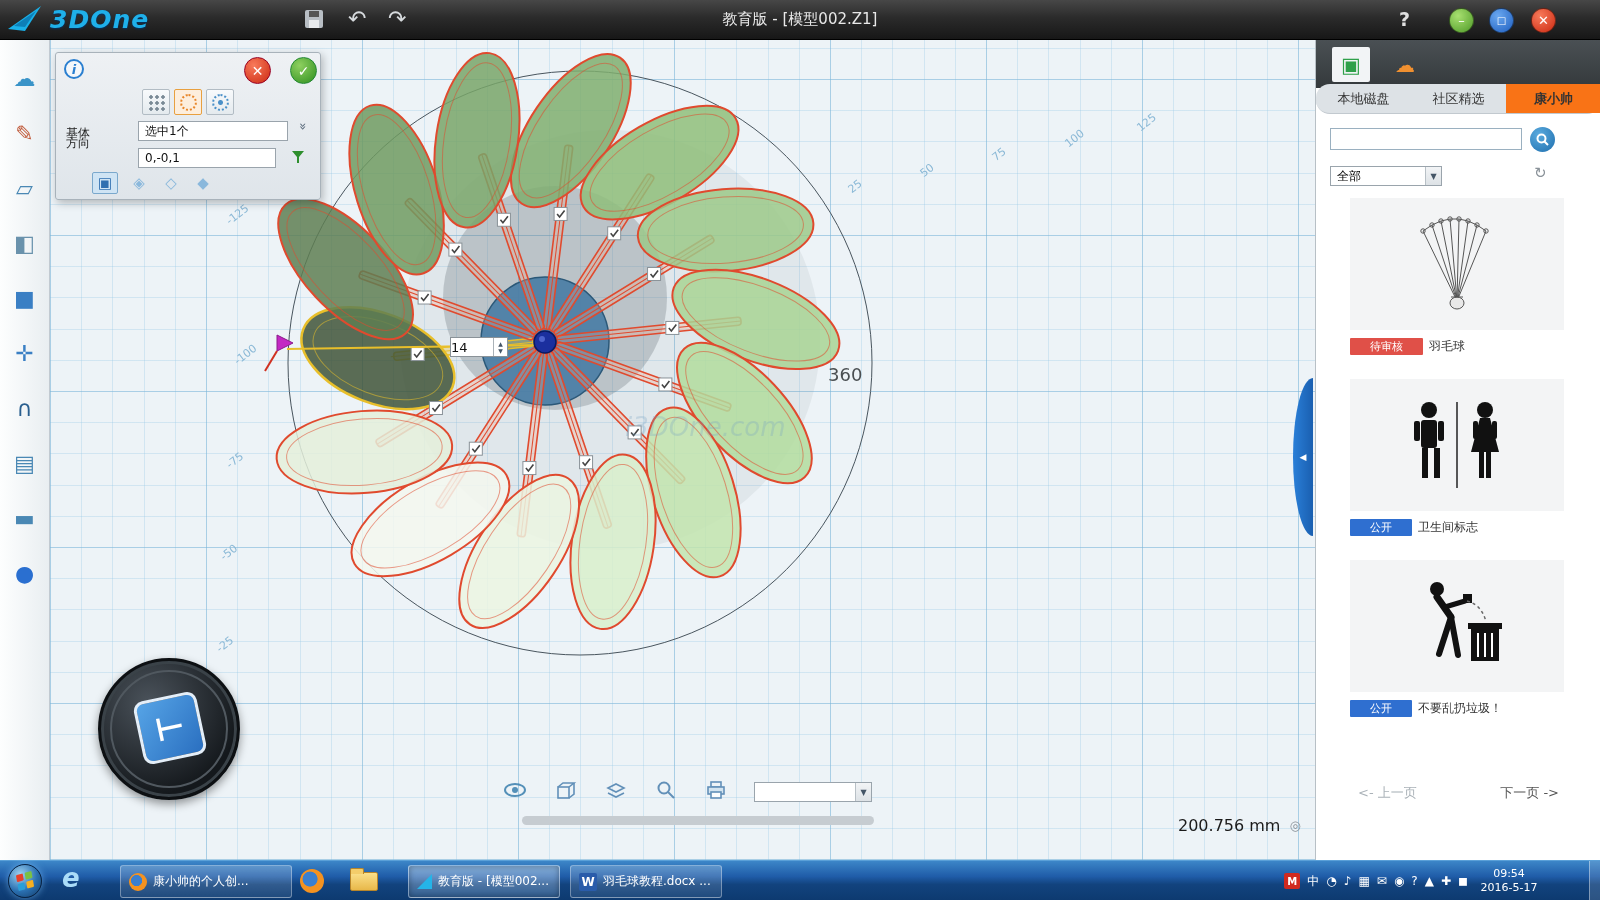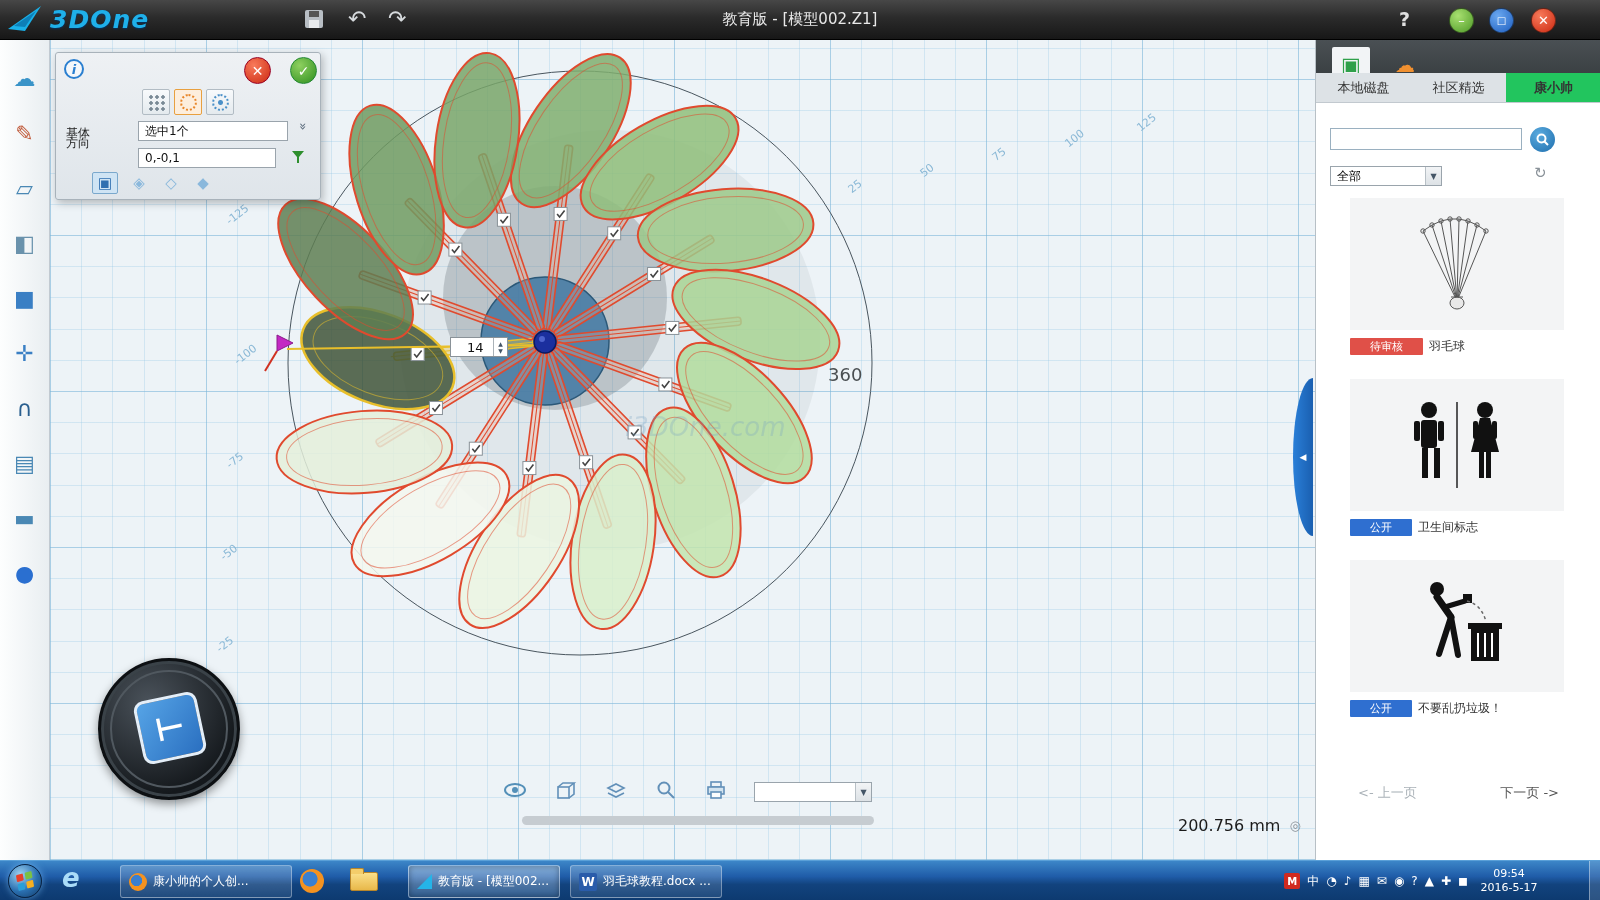--- a/index.html
+++ b/index.html
@@ -36,21 +36,21 @@
       repeating-linear-gradient(0deg,  rgba(120,178,214,.45) 0 1px, transparent 1px 156px),
       repeating-linear-gradient(90deg, rgba(150,200,230,.32) 0 1px, transparent 1px 31.2px),
       repeating-linear-gradient(0deg,  rgba(150,200,230,.32) 0 1px, transparent 1px 31.2px),
       #edf3f7;}
   #model-svg{position:absolute;left:0;top:0;pointer-events:none;}
   .axis-label{position:absolute;color:#8ab8d6;font-size:11px;transform:rotate(-38deg);}
   #watermark{position:absolute;left:575px;top:372px;font-size:26px;font-style:italic;color:rgba(120,160,195,.28);}
   #angle-label{position:absolute;left:778px;top:324px;font-size:18px;color:#4a4f52;}
   #count-spinner{position:absolute;left:400px;top:297px;width:58px;height:20px;background:#fff;border:1px solid #8a9298;
     display:flex;align-items:center;font-size:13px;color:#111;z-index:5;}
-  #count-spinner .val{flex:1;padding-left:16px;}
+  #count-spinner .val{flex:1;padding-left:0;}
   .spin{width:14px;height:18px;border-left:1px solid #aab2b8;display:flex;flex-direction:column;align-items:center;justify-content:center;font-size:6px;color:#456;line-height:7px;cursor:pointer;}
 
   
   #dialog{position:absolute;left:5px;top:12px;width:266px;height:148px;background:linear-gradient(#eef1f4,#dfe5ea);
     border:1px solid #a8b2ba;border-radius:3px;box-shadow:2px 3px 8px rgba(0,0,0,.25);z-index:6;font-size:12px;color:#222;}
   .dlg-info{position:absolute;left:8px;top:6px;width:20px;height:20px;border-radius:50%;background:#f4f7fa;border:2px solid #2a7fd0;
     color:#2a7fd0;font-weight:bold;font-style:italic;display:flex;align-items:center;justify-content:center;font-size:13px;}
   .dlg-x{position:absolute;left:188px;top:4px;width:27px;height:27px;border-radius:50%;background:radial-gradient(circle at 35% 30%,#f87a5a,#cc2a12);
     color:#fff;display:flex;align-items:center;justify-content:center;font-size:14px;cursor:pointer;border:1px solid #902;}
   .dlg-ok{position:absolute;left:234px;top:4px;width:27px;height:27px;border-radius:50%;background:radial-gradient(circle at 35% 30%,#8ed060,#2f8f1f);
@@ -91,23 +91,23 @@
   #collapse{position:absolute;left:1243px;top:338px;width:20px;height:158px;cursor:pointer;
     background:linear-gradient(90deg,#2a7fd8,#1a5fb0);border-radius:20px 0 0 20px / 79px 0 0 79px;
     display:flex;align-items:center;justify-content:center;color:#fff;font-size:9px;}
 
   
   #right-panel{position:absolute;left:1315px;top:40px;width:285px;height:820px;background:#fff;border-left:1px solid #b8c0c6;z-index:40;}
   .rp-head{position:absolute;left:0;top:0;width:285px;height:48px;background:linear-gradient(#4a5054,#34393c);}
   .rp-ticon{position:absolute;display:flex;align-items:center;justify-content:center;cursor:pointer;}
   #rp-ticon1{left:16px;top:7px;width:38px;height:35px;background:#f2f4f6;border-radius:2px;font-size:21px;color:#2fa04a;}
   #rp-ticon2{left:74px;top:11px;width:30px;height:28px;font-size:20px;color:#f09030;}
-  .rp-tabs{position:absolute;left:0;top:33px;width:285px;height:30px;background:#dde2e6;border-bottom:1px solid #c2c9cf;display:flex;}
+  .rp-tabs{position:absolute;left:0;top:44px;width:285px;height:30px;background:#dde2e6;border-bottom:1px solid #c2c9cf;display:flex;border-radius:14px;}
   .rp-tab{width:95px;text-align:center;line-height:30px;font-size:13px;color:#333;cursor:pointer;}
-  .rp-tab.active{background:#22c55e;font-weight:bold;}
+  .rp-tab.active{background:#f97316;font-weight:bold;}
   #rp-search{position:absolute;left:14px;top:88px;width:192px;height:22px;border:1px solid #9ab0c0;background:#fff;font-size:12px;padding:0 6px;}
   #rp-search-btn{position:absolute;left:214px;top:87px;width:25px;height:25px;border-radius:50%;cursor:pointer;
     background:radial-gradient(circle at 35% 30%,#5aaade,#1f6fae);display:flex;align-items:center;justify-content:center;}
   #rp-filter{position:absolute;left:14px;top:126px;width:112px;height:20px;background:#fff;border:1px solid #9aa4ac;
     font-size:12px;display:flex;align-items:center;padding-left:6px;cursor:pointer;}
   #rp-filter .dd{margin-left:auto;width:16px;height:18px;background:linear-gradient(#f2f4f6,#dde2e6);border-left:1px solid #b8c0c6;
     font-size:8px;color:#456;display:flex;align-items:center;justify-content:center;}
   #rp-refresh{position:absolute;left:218px;top:124px;font-size:15px;color:#8a9299;cursor:pointer;}
   #rp-cards{position:absolute;left:34px;top:158px;width:214px;}
   .card{margin-bottom:24px;cursor:pointer;}

